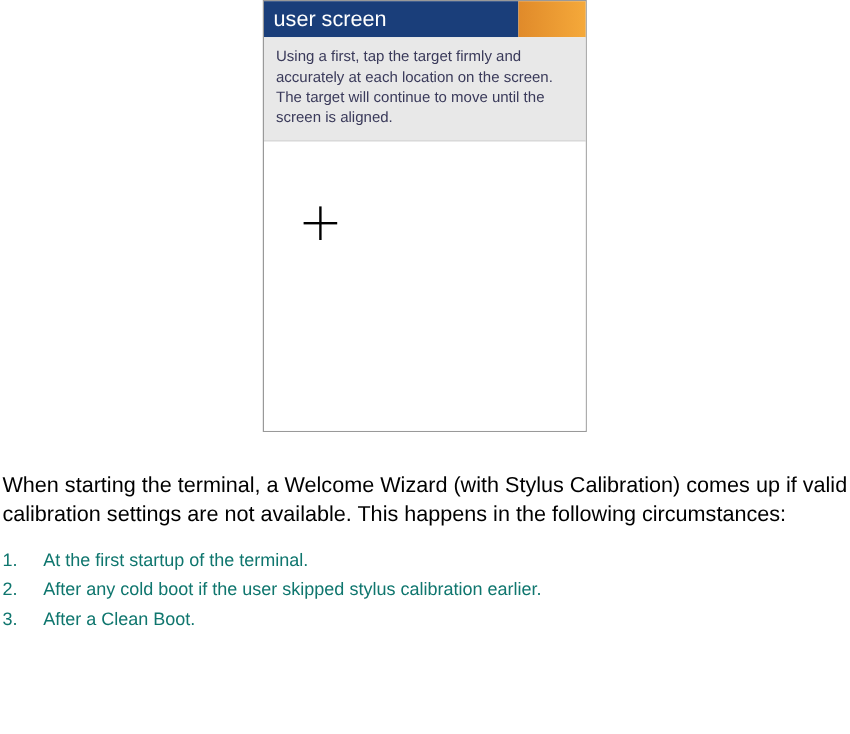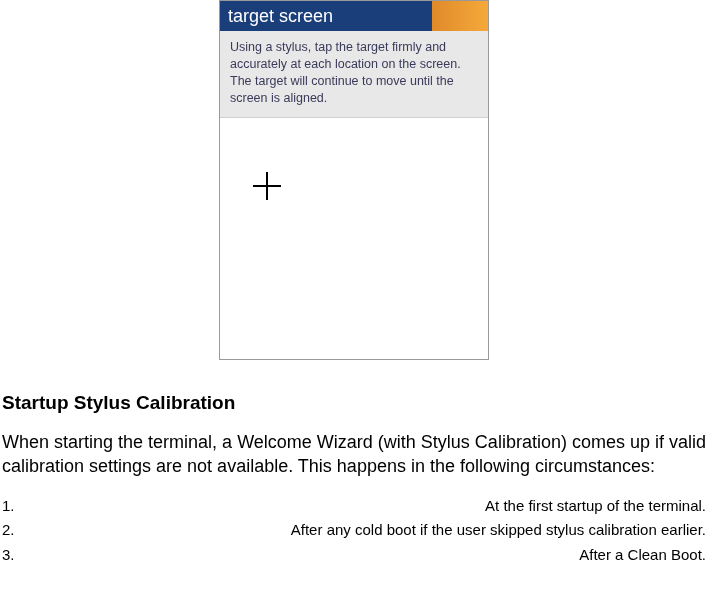--- a/index.html
+++ b/index.html
@@ -99,48 +99,46 @@
       line-height: 1.35;
       margin-bottom: 16px;
     }
     .section-list {
       list-style: none;
       counter-reset: item;
     }
     .section-list li {
       counter-increment: item;
       font-size: 15px;
-      color: #000000;
+      color: #0f766e;
       line-height: 1.5;
       padding-left: 34px;
       position: relative;
       margin-bottom: 2px;
-      text-align: right;
     }
     .section-list li::before {
       content: counter(item) ".";
       position: absolute;
       left: 0;
     }
   </style>
 </head>
 <body>
 
 <div class="device-frame">
   <div class="device-header">
-    <div class="header-title">target screen</div>
+    <div class="header-title">user screen</div>
     <div class="header-accent"></div>
   </div>
-  <div class="instruction-box">Using a stylus, tap the target firmly and accurately at each location on the screen. The target will continue to move until the screen is aligned.</div>
+  <div class="instruction-box">Using a first, tap the target firmly and accurately at each location on the screen. The target will continue to move until the screen is aligned.</div>
   <div class="target-area">
     <div class="crosshair"></div>
   </div>
 </div>
 
 <div class="doc-section">
-  <h2 class="section-heading">Startup Stylus Calibration</h2>
   <p class="section-paragraph">When starting the terminal, a Welcome Wizard (with Stylus Calibration) comes up if valid calibration settings are not available. This happens in the following circumstances:</p>
   <ol class="section-list">
     <li>At the first startup of the terminal.</li>
     <li>After any cold boot if the user skipped stylus calibration earlier.</li>
     <li>After a Clean Boot.</li>
   </ol>
 </div>
 
 </body></html>

